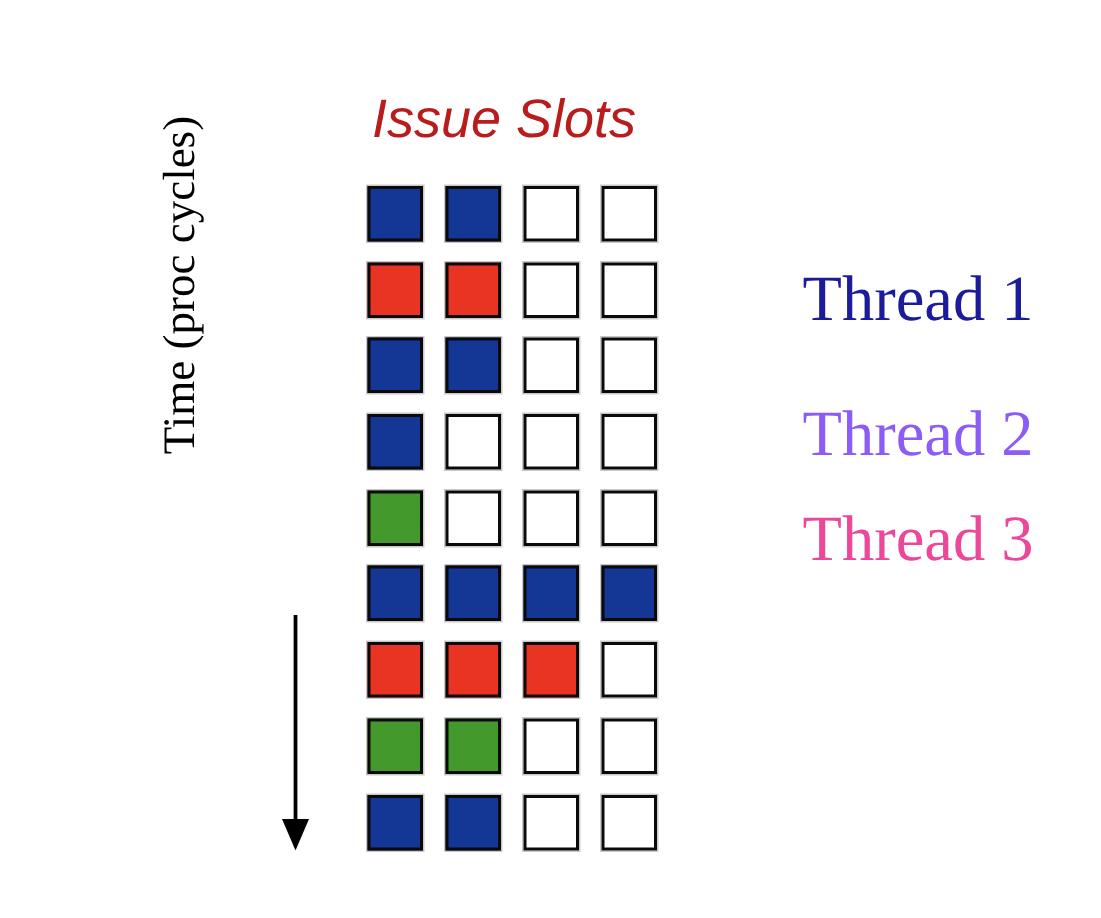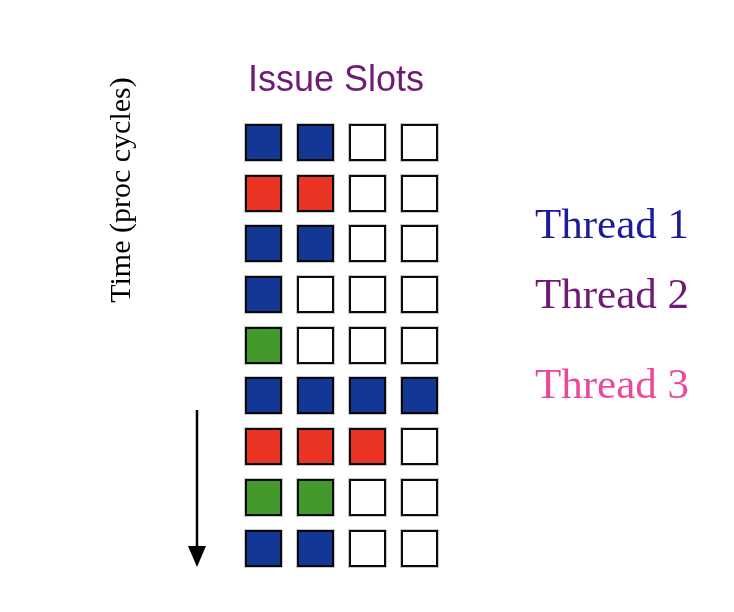--- a/index.html
+++ b/index.html
@@ -10,23 +10,24 @@
     background: #ffffff;
     overflow: hidden;
     font-family: "Liberation Sans", sans-serif;
   }
   .title {
     position: absolute;
     left: 248px;
     top: 61px;
     font-size: 36px;
     line-height: 36px;
-    color: #701a75;
+    color: #b91c1c;
     white-space: nowrap;
     font-family: "Liberation Sans", sans-serif;
+    font-style: italic;
   }
   .y-label {
     position: absolute;
     left: 120px;
     top: 190px;
     transform: translate(-50%, -50%) rotate(-90deg);
     white-space: nowrap;
     font-family: "Liberation Serif", serif;
     font-size: 30px;
     color: #000000;
@@ -56,21 +57,20 @@
     width: 24px;
     height: 162px;
   }
   .legend-item {
     position: absolute;
     left: 535px;
     font-family: "Liberation Serif", serif;
     font-size: 43px;
     line-height: 43px;
     white-space: nowrap;
-    margin-top: 24px;
   }
 </style>
 </head>
 <body>
 
 <div class="canvas">
 
   <div class="y-label">Time (proc cycles)</div>
 
   <svg class="arrow-svg" viewBox="0 0 24 162" xmlns="http://www.w3.org/2000/svg">
@@ -114,17 +114,17 @@
       <div class="cell" style="background: rgb(255, 255, 255);"></div>
       <div class="cell" style="background: rgb(255, 255, 255);"></div>
       <div class="cell" style="background: rgb(20, 55, 150);"></div>
       <div class="cell" style="background: rgb(20, 55, 150);"></div>
       <div class="cell" style="background: rgb(255, 255, 255);"></div>
       <div class="cell" style="background: rgb(255, 255, 255);"></div>
     </div>
 
   <div>
     <div class="legend-item" style="top: 178px; color: rgb(28, 28, 155);">Thread 1</div>
-    <div class="legend-item" style="top: 248px; color: #701a75; text-align: right;">Thread 2</div>
+    <div class="legend-item" style="top: 268px; color: #8b5cf6; text-align: right;">Thread 2</div>
     <div class="legend-item" style="top: 338px; color: #ec4899;">Thread 3</div>
   </div>
 
 </div>
 
 </body></html>

